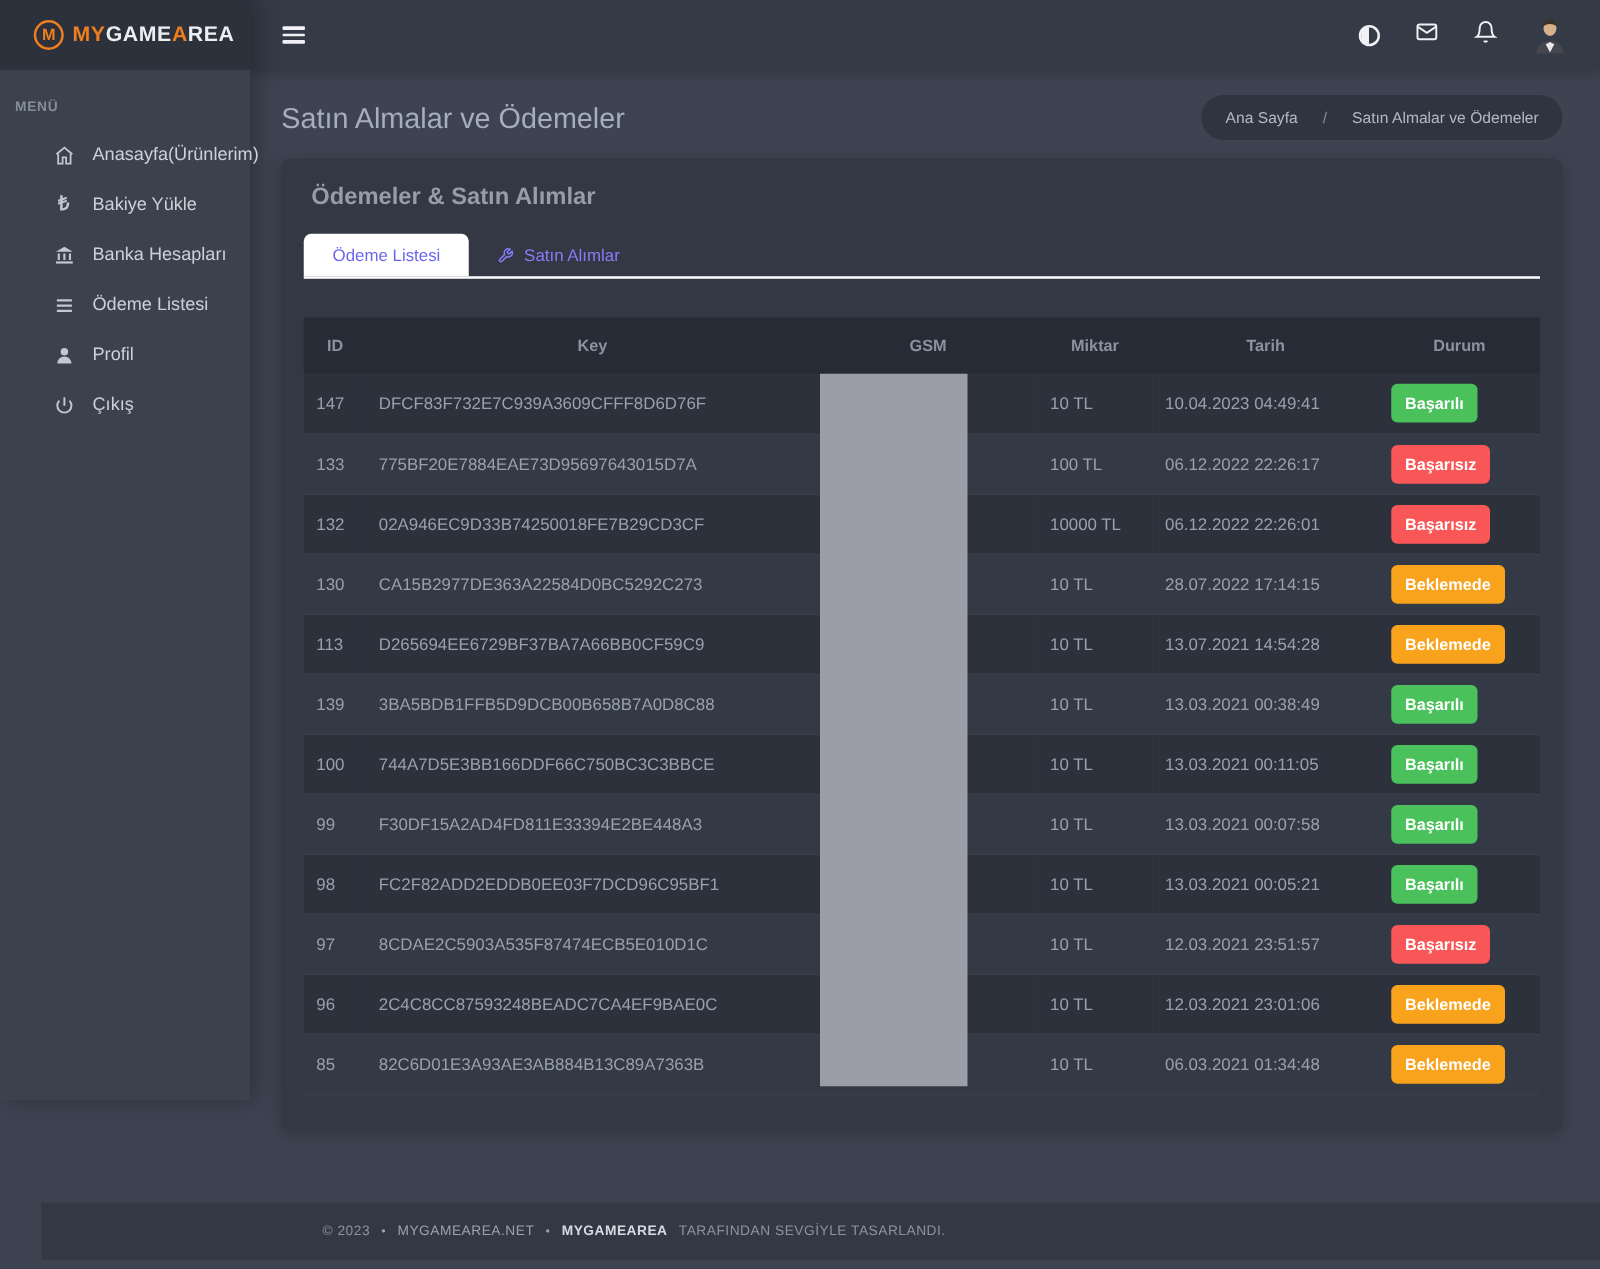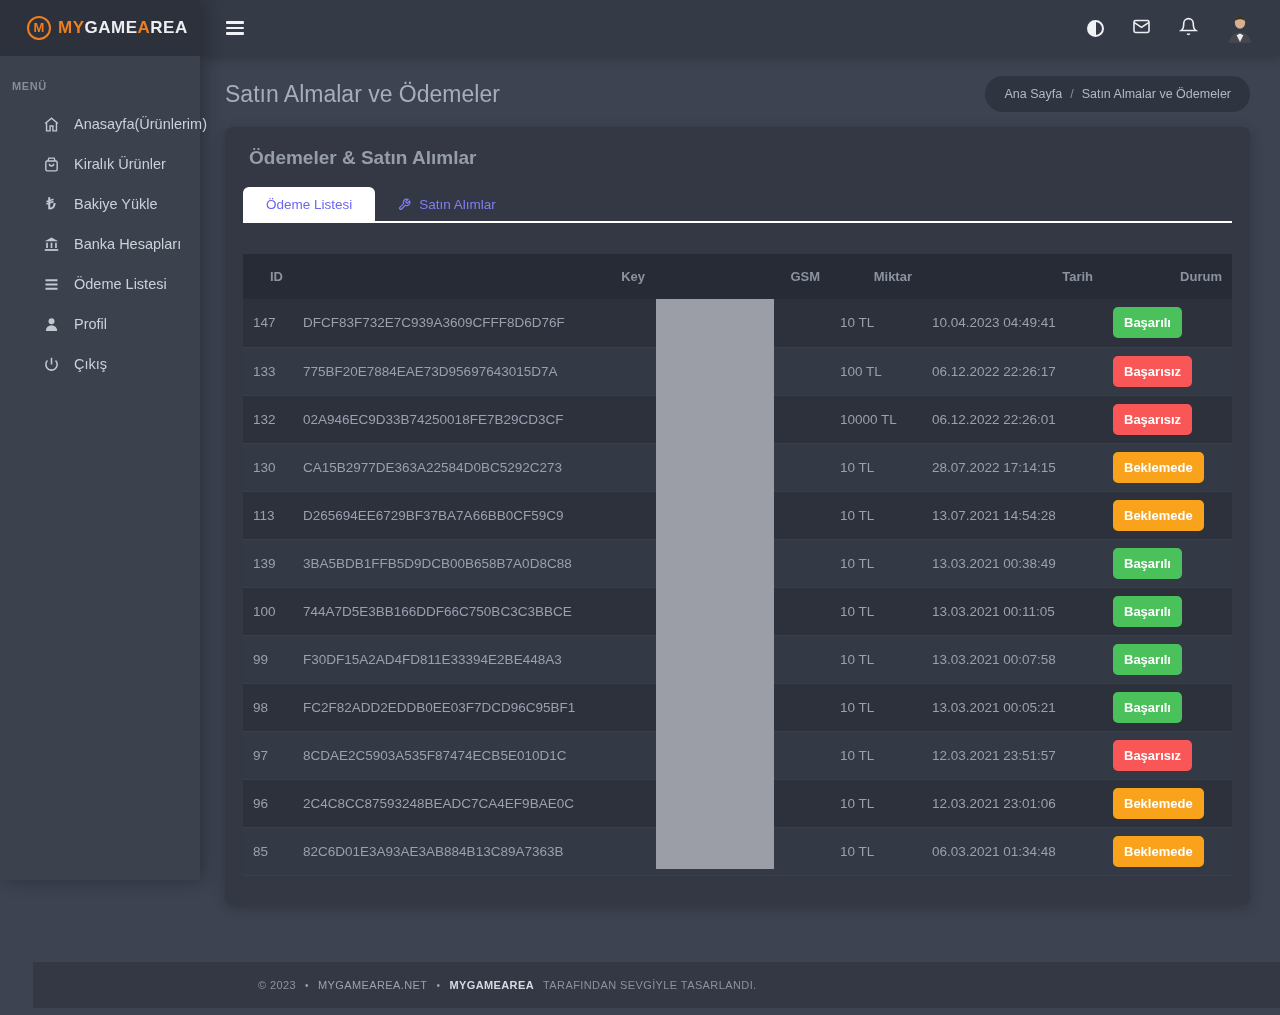--- a/index.html
+++ b/index.html
@@ -65,21 +65,21 @@
 
   
   .main { position:absolute; left:200px; top:56px; right:0; }
   .page-head {
     display:flex; align-items:center; justify-content:space-between;
     padding:20px 30px 0 25px;
   }
   .page-title { font-size:23px; font-weight:500; color:#a6adbb; }
   .breadcrumb {
     background:#2e3440; border-radius:20px; padding:11px 19px;
-    font-size:12.5px; color:#b2b9c6; display:flex; align-items:center; gap:8px;
+    font-size:12.5px; color:#b2b9c6; display:flex; align-items:center; gap:20px;
   }
   .breadcrumb .crumb-link { cursor:pointer; }
   .breadcrumb .sep { color:#878e9c; }
 
   .card {
     position:absolute; left:25px; top:71px; width:1025px; height:778px;
     background:#333844; border-radius:8px; padding:20px 18px;
     box-shadow:0 3px 14px rgba(0,0,0,.22);
   }
   .card-title { color:#969daa; font-size:19px; font-weight:700; margin-left:6px; }
@@ -89,21 +89,21 @@
     font-size:13.5px; border-radius:6px 6px 0 0; cursor:pointer;
   }
   .tab.active { background:#ffffff; color:var(--purple-on-white); font-weight:500; }
   .tab.inactive { color:var(--purple); }
   .tab .tab-icn svg { width:13px; height:13px; display:block; }
 
   .table-wrap { margin-top:31px; position:relative; }
   table { width:100%; border-collapse:collapse; table-layout:fixed; }
   thead th {
     background:#262b35; color:#8b92a0; font-size:13px; font-weight:700;
-    text-align:right; height:45px; padding:0 10px;
+    text-align:center; height:45px; padding:0 10px;
   }
   tbody td {
     height:48px; padding:0 10px; font-size:13.5px; color:#99a0ae;
     overflow:hidden; white-space:nowrap;
     border-bottom:1px solid rgba(255,255,255,.035);
   }
   tbody tr:nth-child(odd)  { background:#2c313c; }
   tbody tr:nth-child(even) { background:#333945; }
   .badge {
     display:inline-block; padding:8px 11px; border-radius:5px;
@@ -138,30 +138,20 @@
   <div class="menu-label">MENÜ</div>
   <nav class="menu">
       <div class="menu-item">
         <span class="icn">
           <svg viewBox="0 0 24 24" fill="none" stroke="currentColor" stroke-width="2">
             <path d="M3 10.5 12 3l9 7.5"></path>
             <path d="M5 9.8V21h5v-7h4v7h5V9.8"></path>
           </svg>
         </span>
         <span>Anasayfa(Ürünlerim)</span>
-      </div>
-      <div class="menu-item">
-        <span class="icn">
-          <svg viewBox="0 0 24 24" fill="none" stroke="currentColor" stroke-width="2">
-            <path d="M7 7l1.2-4h7.6L17 7"></path>
-            <rect x="4" y="7" width="16" height="14" rx="2"></rect>
-            <path d="M9 11a3 3 0 0 0 6 0"></path>
-          </svg>
-        </span>
-        <span>Kiralık Ürünler</span>
       </div>
       <div class="menu-item">
         <span class="icn">
           <span class="glyph">₺</span>
         </span>
         <span>Bakiye Yükle</span>
       </div>
       <div class="menu-item">
         <span class="icn">
           <svg viewBox="0 0 24 24" fill="currentColor">

